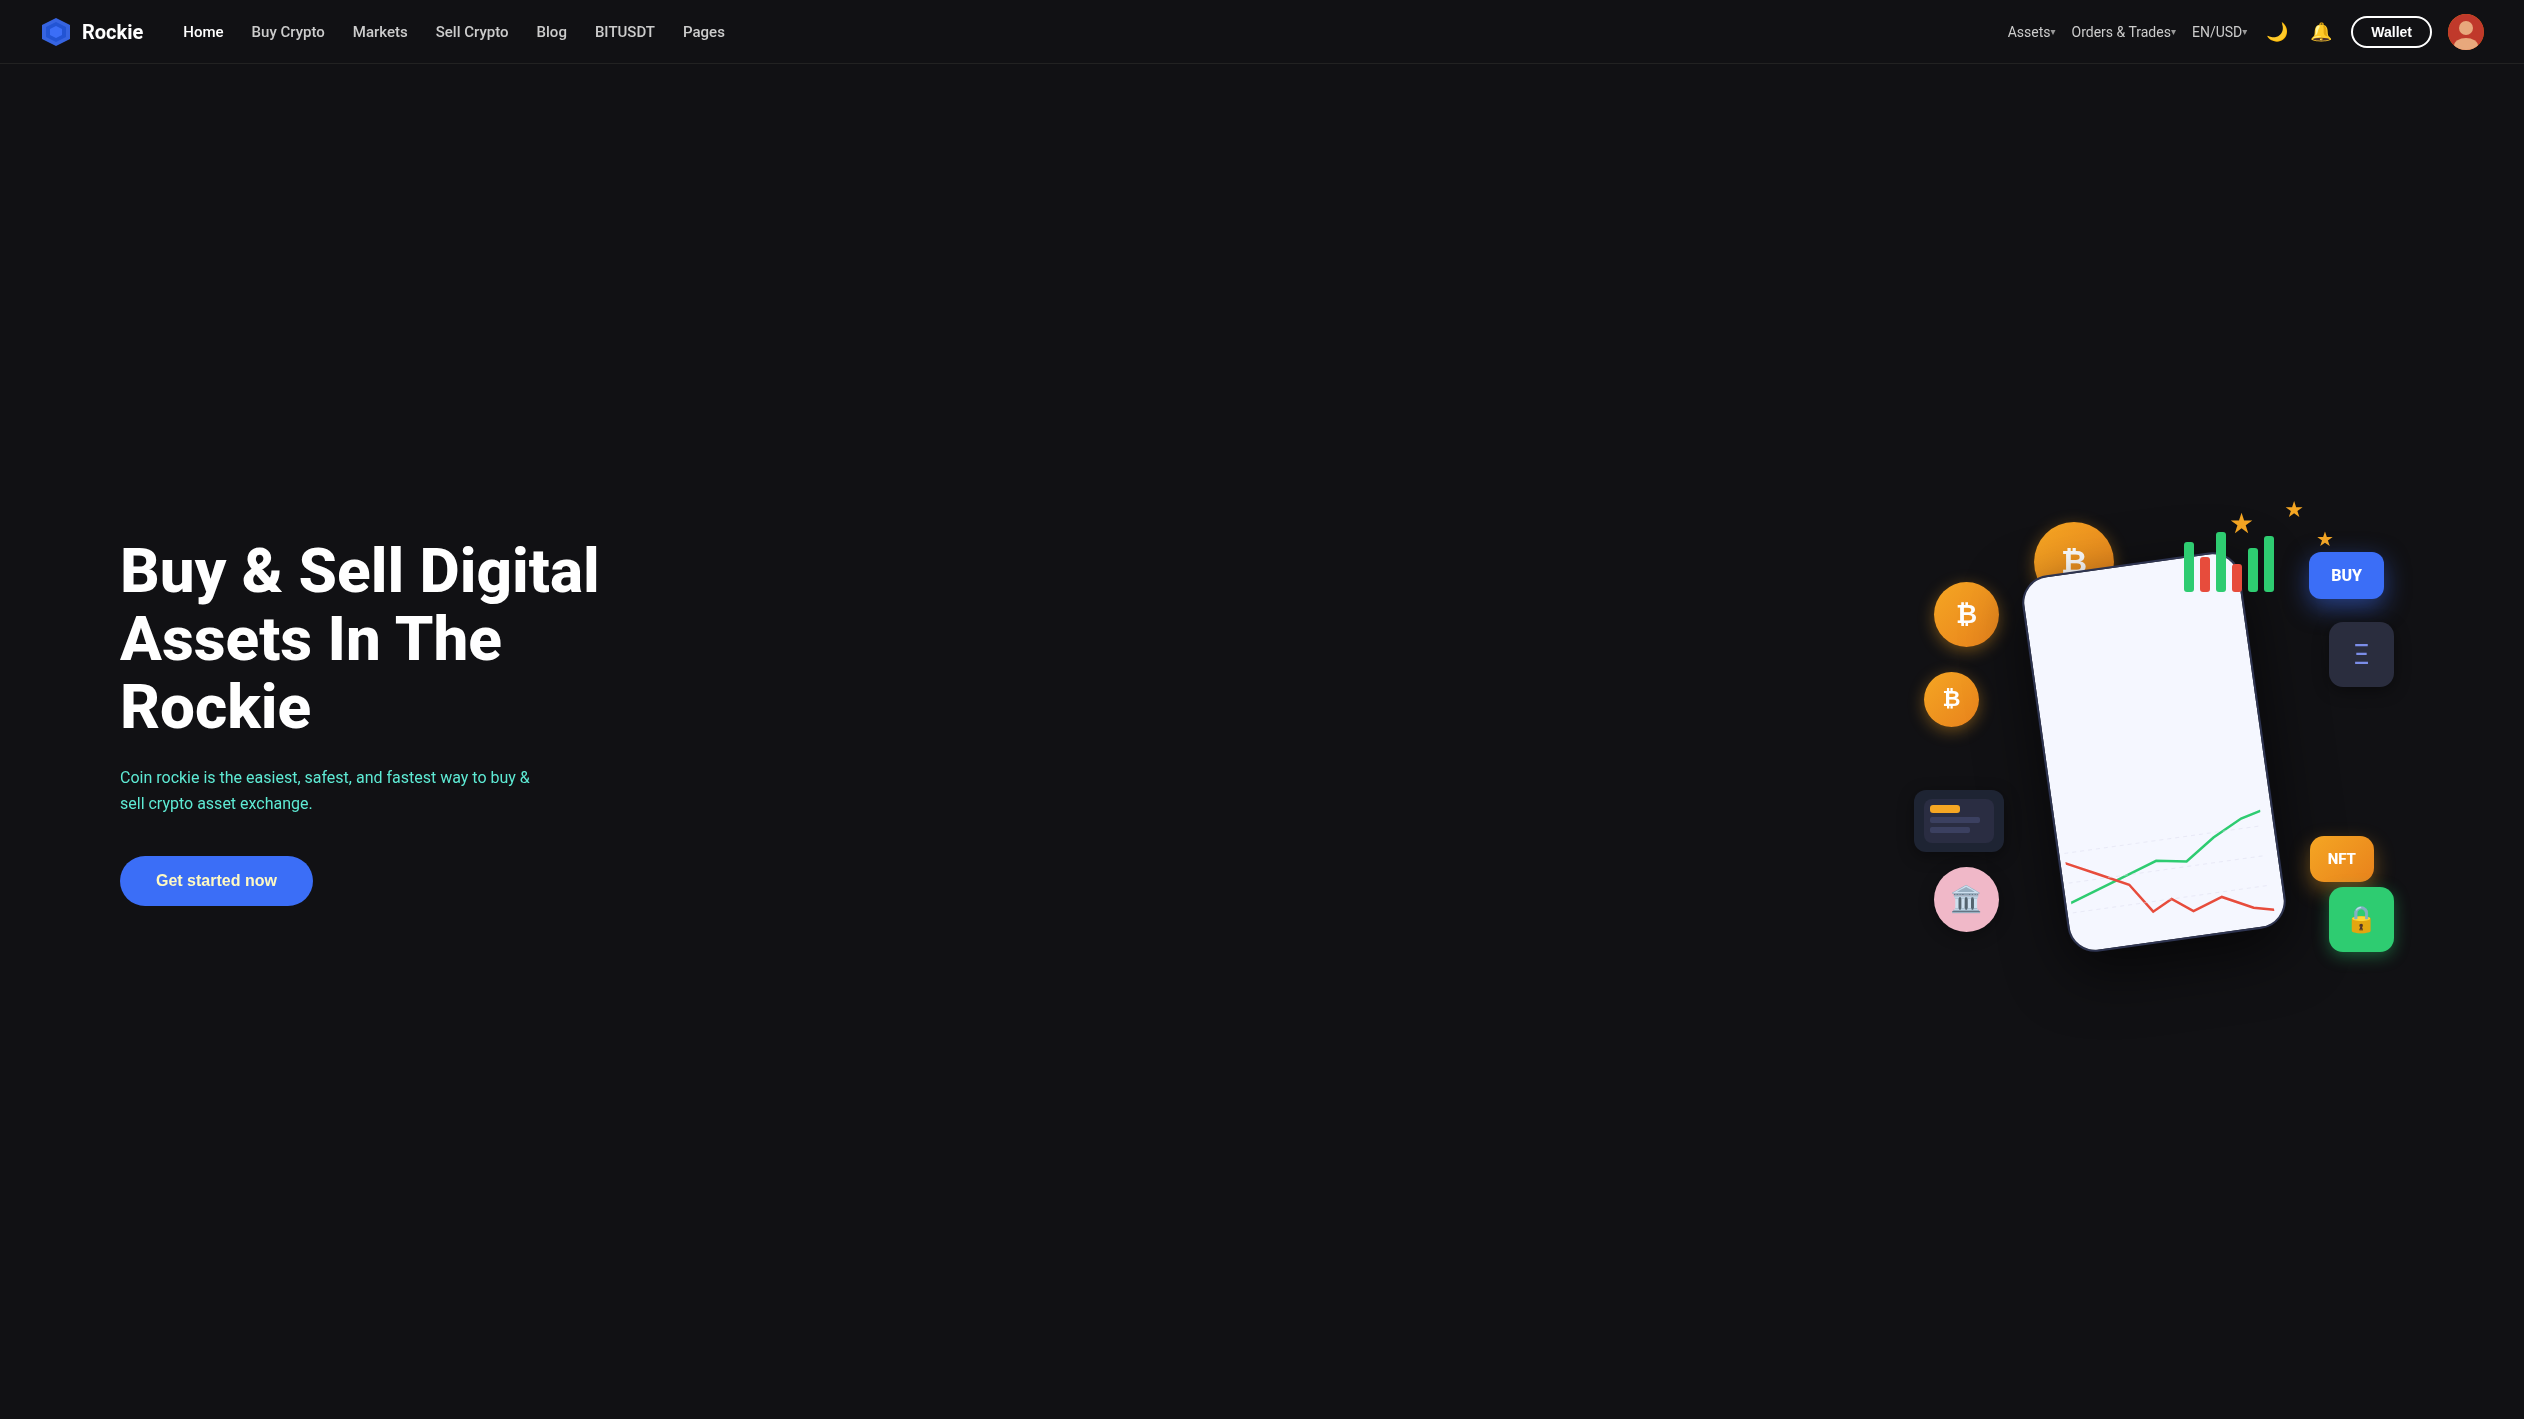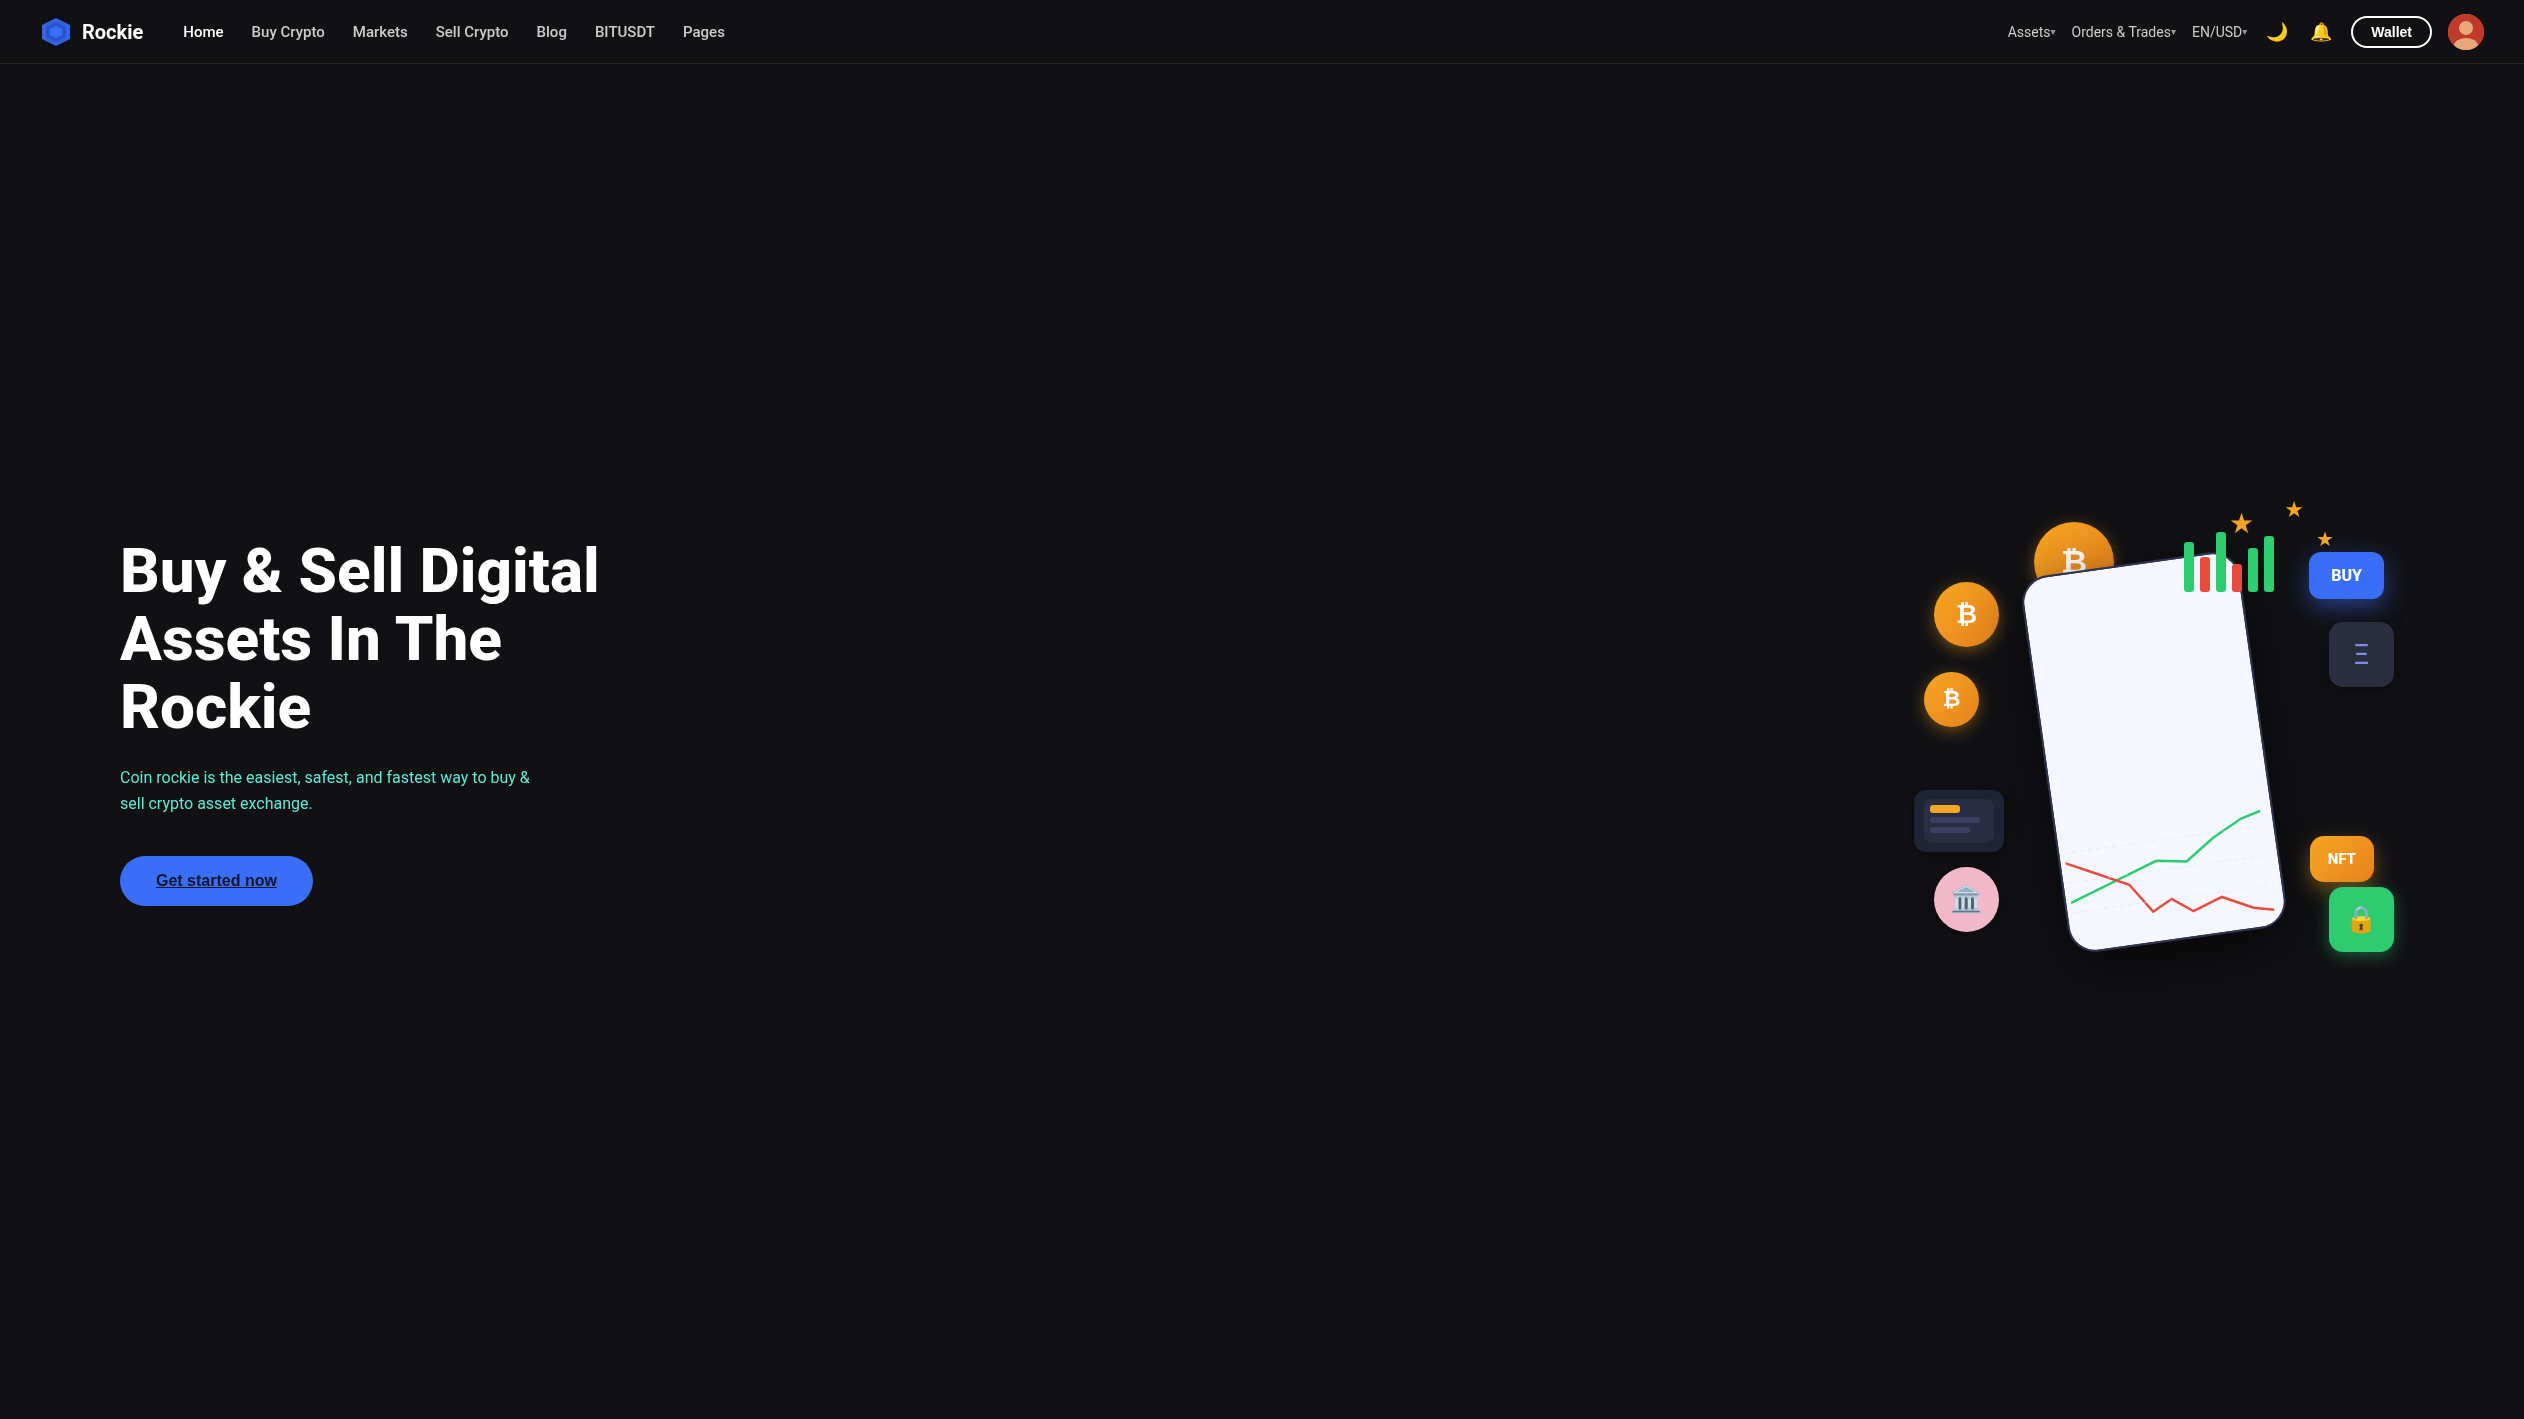--- a/index.html
+++ b/index.html
@@ -127,28 +127,27 @@
       font-size: 16px;
       color: #5eead4;
       line-height: 1.6;
       margin-bottom: 40px;
       max-width: 420px;
     }
     .get-started-btn {
       display: inline-block;
       padding: 16px 36px;
       background: #3b6ef7;
-      color: #0f172a;
+      color: #fef9c3;
       border: none;
       border-radius: 30px;
       font-size: 16px;
       font-weight: 600;
       cursor: pointer;
       margin-bottom: 60px;
-      text-decoration: underline;
     }
     .partners-section {
       margin-top: 10px;
     }
     .partners-label {
       font-size: 18px;
       font-weight: 600;
       color: #fff;
       margin-bottom: 20px;
     }

